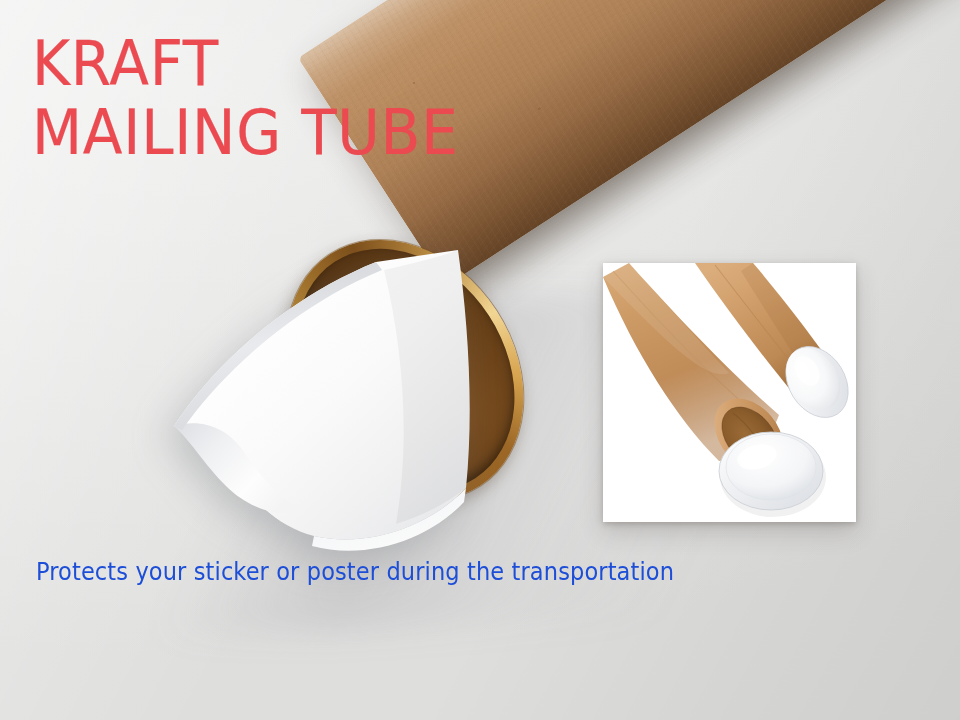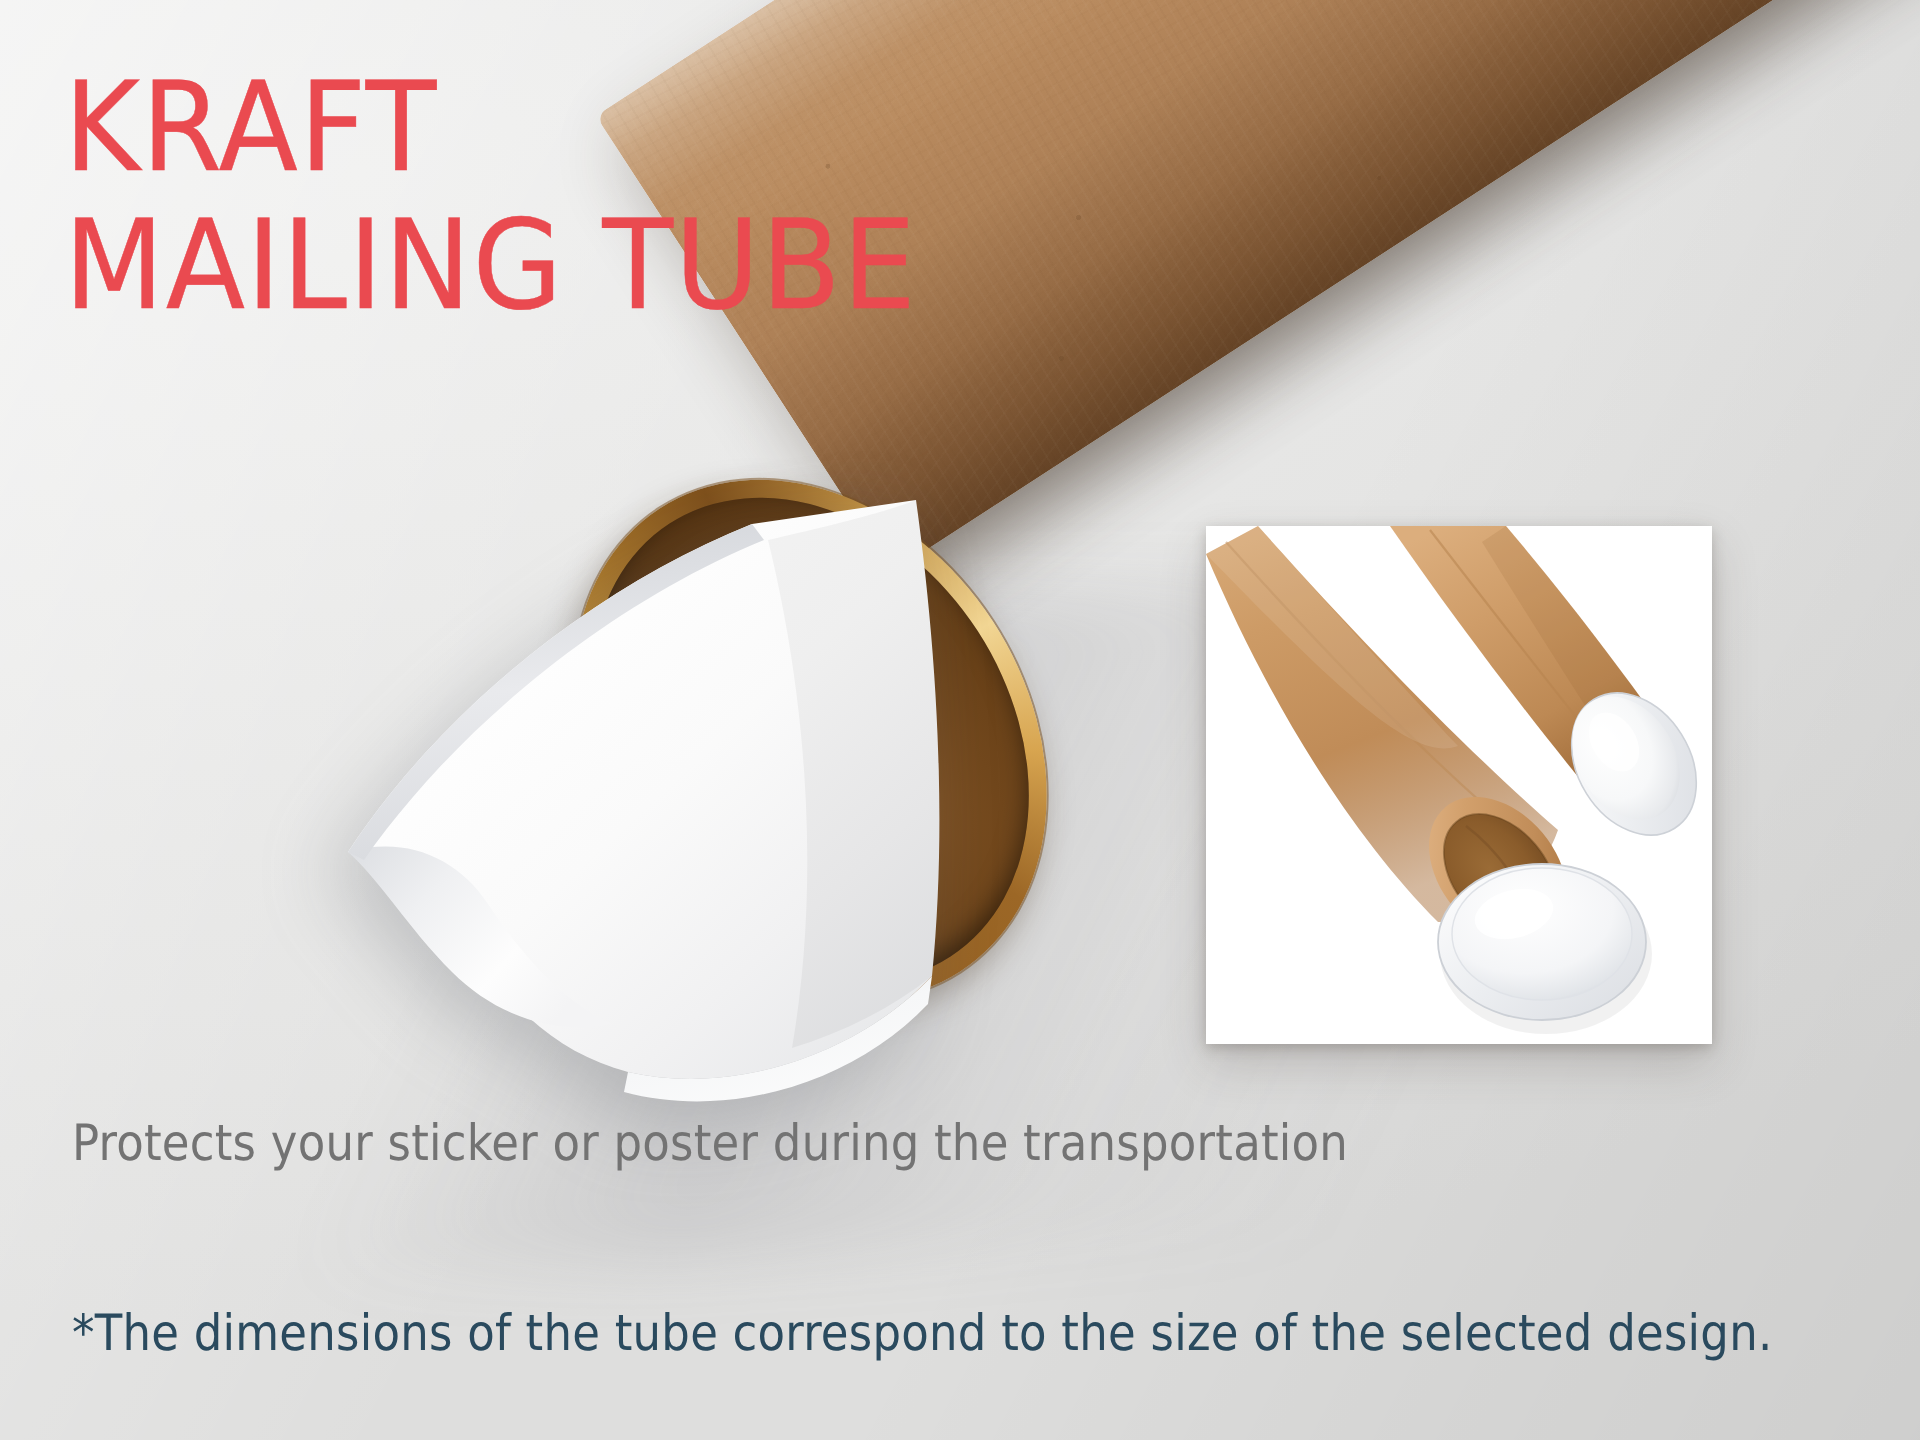--- a/index.html
+++ b/index.html
@@ -431,19 +431,18 @@
         <ellipse cx="154" cy="194" rx="20" ry="12" transform="rotate(-14 154 194)" fill="#ffffff" opacity="0.85"></ellipse>
       </g>
     </svg>
   </div>
 
   <div class="headline" style="color:#ea4a50">
     <span class="hl-line">KRAFT</span>
     <span class="hl-line">MAILING TUBE</span>
   </div>
 
-  <div class="bodycopy" style="color:#737373">
+  <div class="bodycopy" style="color:#1d4ed8">
     <span class="bc-line">Protects your sticker or poster during the transportation</span>
   </div>
 
-  <div class="footnote" style="color:#2a4a5e">*The dimensions of the tube correspond to the size of the selected design.</div>
 
 </div>
 
 </body></html>

